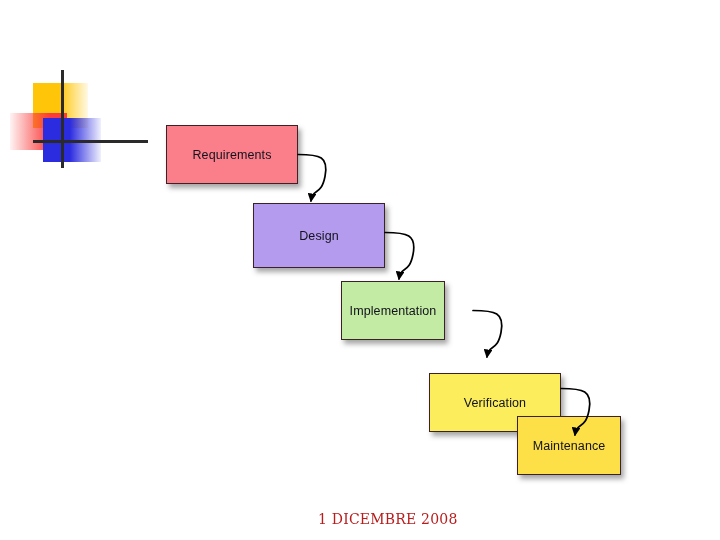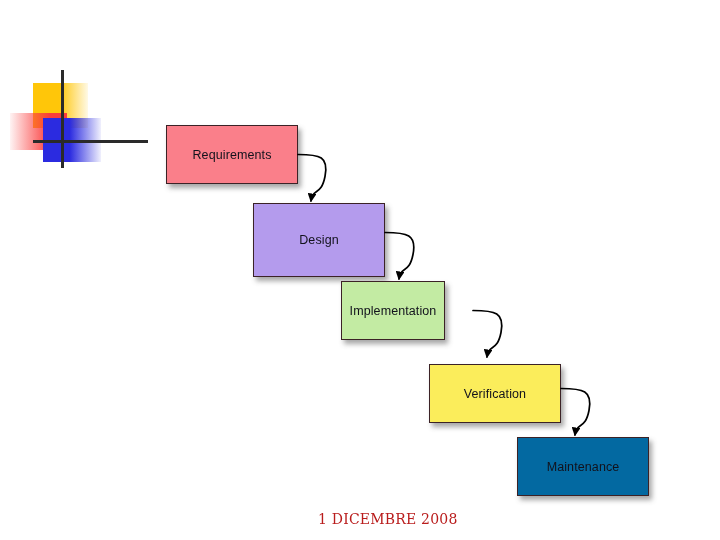--- a/index.html
+++ b/index.html
@@ -121,33 +121,33 @@
     <div class="logo-sq logo-red"></div>
     <div class="logo-sq logo-blue"></div>
     <div class="logo-sq logo-vline"></div>
     <div class="logo-sq logo-hline"></div>
   </div>
 
   <div class="wf-box" id="stage-0" style="left: 166px; top: 125px; width: 132px; height: 59px; background: rgb(250, 127, 138); border-color: rgb(59, 34, 38);">
     <span class="wf-label">Requirements</span>
   </div>
 
-  <div class="wf-box" id="stage-1" style="left: 253px; top: 203px; width: 132px; height: 74px; background: rgb(180, 155, 237); border-color: rgb(59, 34, 38);">
+  <div class="wf-box" id="stage-1" style="left: 253px; top: 203px; width: 132px; height: 65px; background: rgb(180, 155, 237); border-color: rgb(59, 34, 38);">
     <span class="wf-label">Design</span>
   </div>
 
   <div class="wf-box" id="stage-2" style="left: 341px; top: 281px; width: 104px; height: 59px; background: rgb(195, 235, 163); border-color: rgb(59, 34, 38);">
     <span class="wf-label">Implementation</span>
   </div>
 
-  <div class="wf-box" id="stage-3" style="left: 429px; top: 364px; width: 132px; height: 59px; background: rgb(251, 237, 91); border-color: rgb(59, 34, 38); text-align: right;">
+  <div class="wf-box" id="stage-3" style="left: 429px; top: 373px; width: 132px; height: 59px; background: rgb(251, 237, 91); border-color: rgb(59, 34, 38); text-align: right;">
     <span class="wf-label">Verification</span>
   </div>
 
-  <div class="wf-box" id="stage-4" style="left: 517px; top: 437px; width: 132px; height: 59px; background: #0369a1; border-color: rgb(59, 34, 38);">
+  <div class="wf-box" id="stage-4" style="left: 517px; top: 416px; width: 104px; height: 59px; background: #fde047; border-color: rgb(59, 34, 38);">
     <span class="wf-label">Maintenance</span>
   </div>
 
   <svg id="arrows" viewBox="0 0 720 540">
     <defs>
       <marker id="wf-head" viewBox="0 0 10 10" refX="8.5" refY="5" markerWidth="5.2" markerHeight="5.2" orient="auto-start-reverse">
         <path d="M 0 0 L 10 5 L 0 10 z" fill="#000000"></path>
       </marker>
     </defs>
     <g id="arrow-paths" fill="none" stroke="#000000" stroke-width="1.7" stroke-linecap="round">

